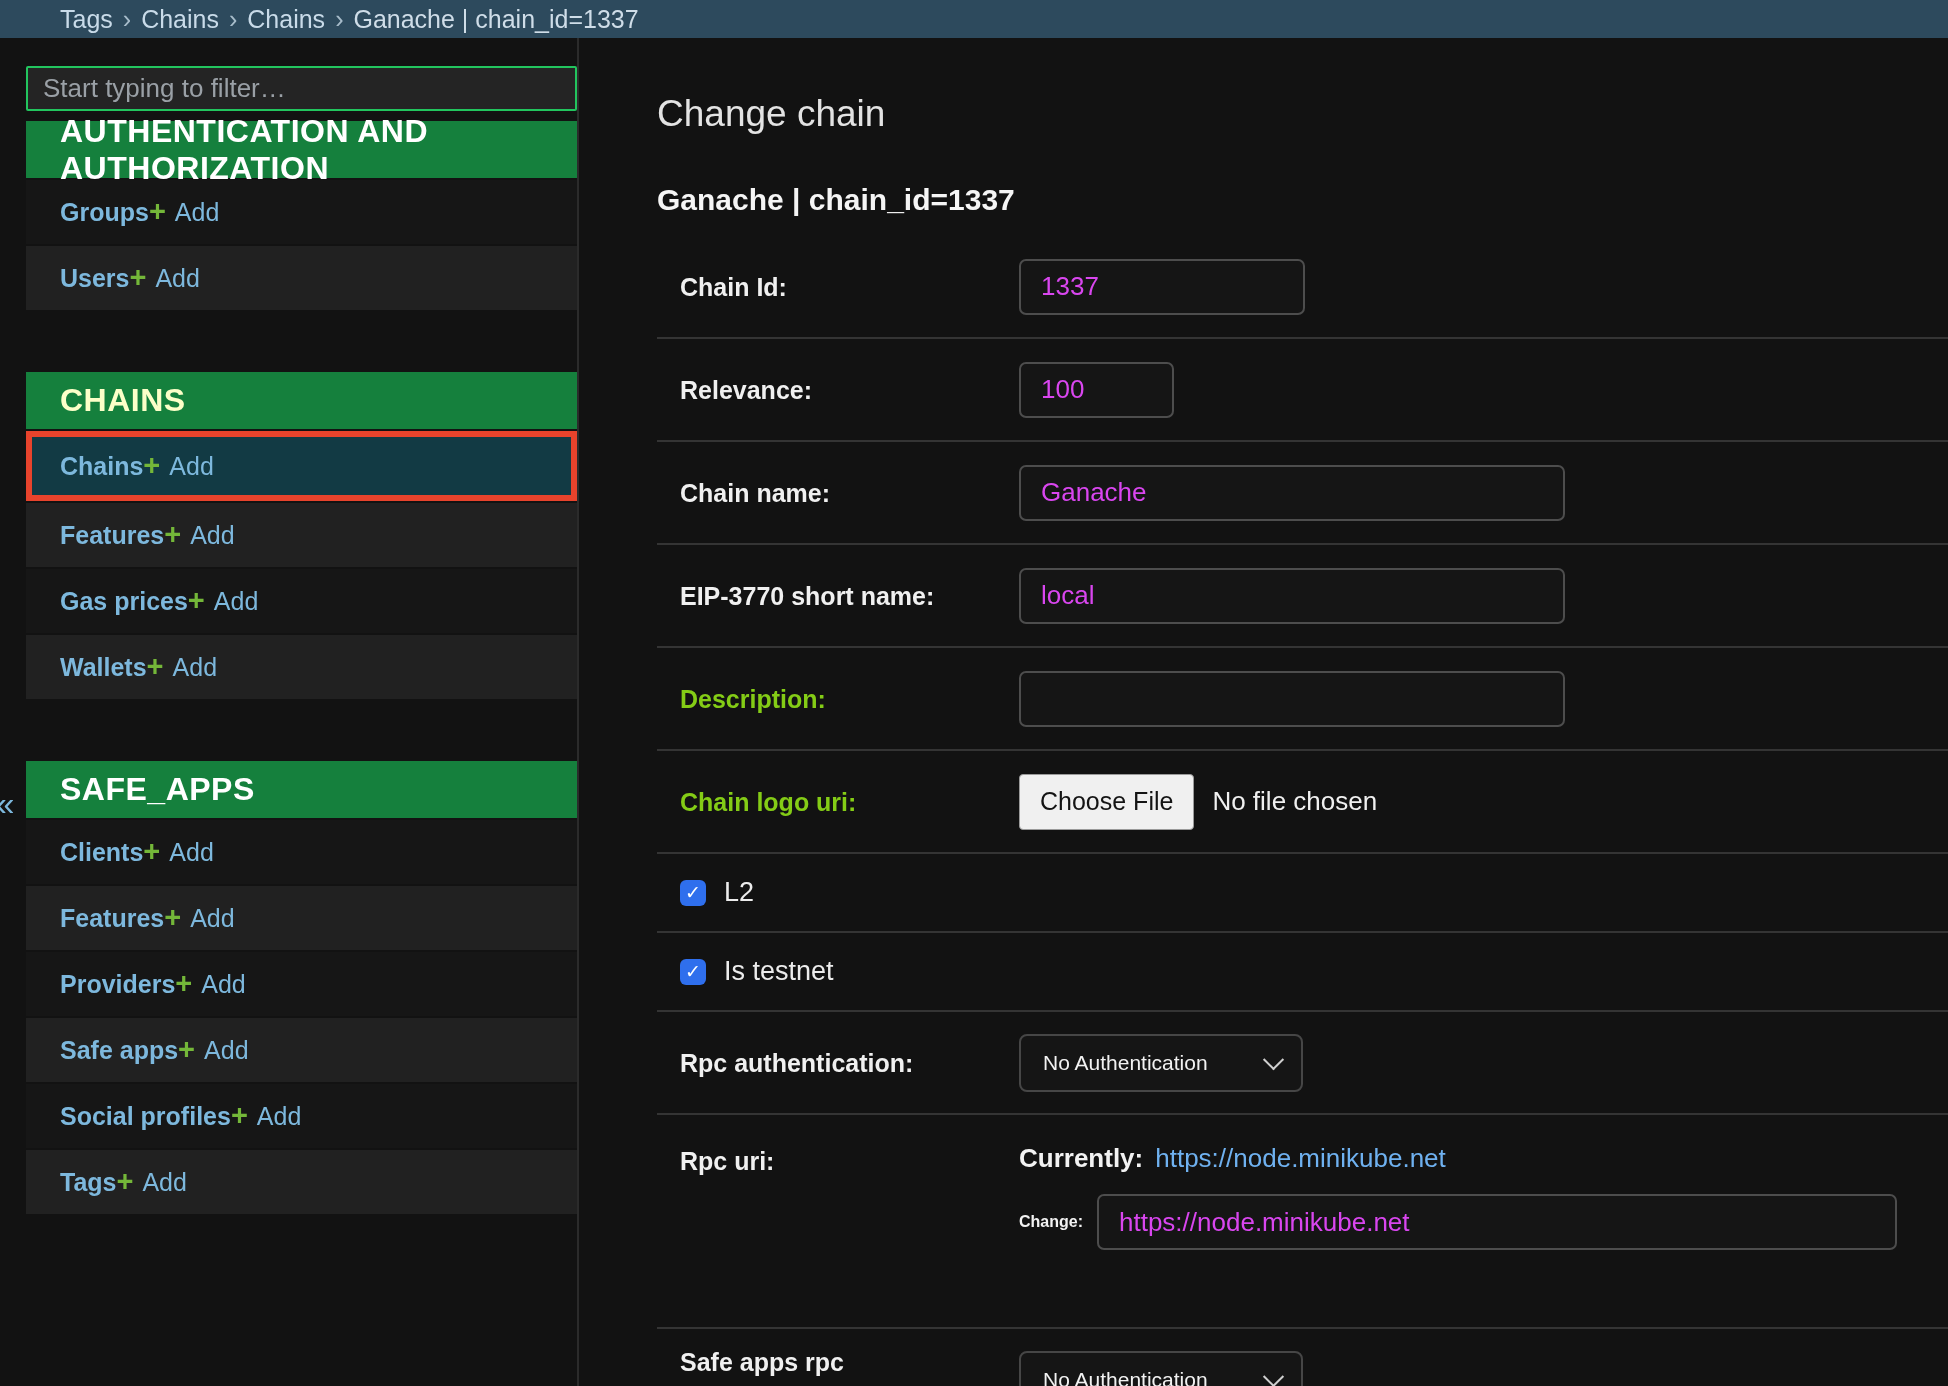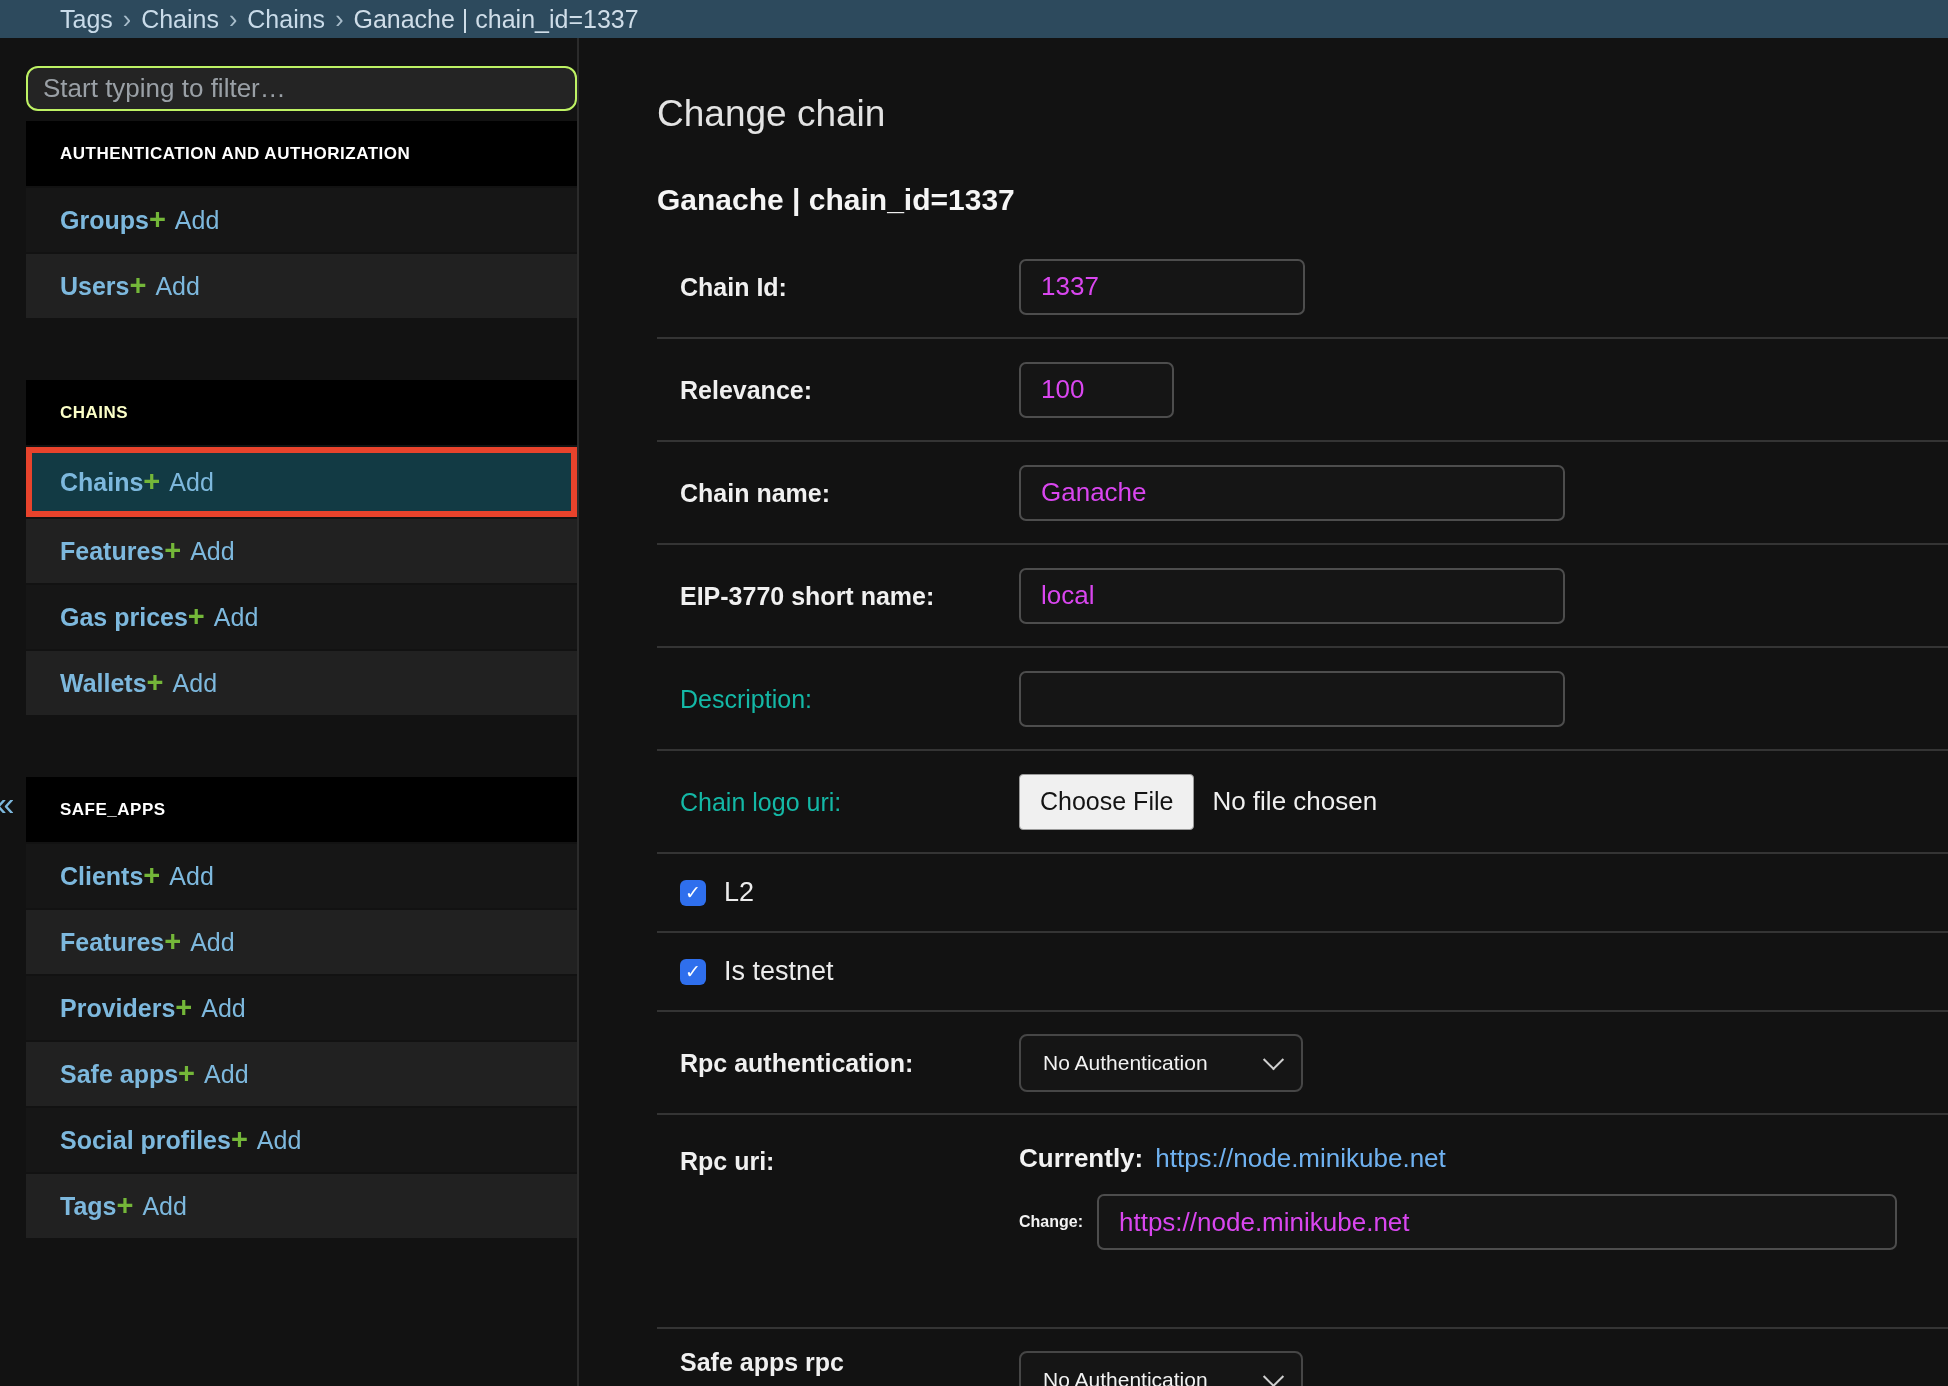--- a/index.html
+++ b/index.html
@@ -25,32 +25,32 @@
   
   .collapse-toggle{
     position:absolute;left:-4px;top:786px;width:18px;height:36px;
     color:#7db8dd;font-size:33px;line-height:36px;cursor:pointer;overflow:hidden;
   }
   .sidebar{
     position:absolute;left:26px;top:38px;width:551px;bottom:0;
   }
   .filter-input{
     display:block;margin-top:28px;width:100%;height:45px;box-sizing:border-box;
-    background:#242424;border:2px solid #bef264;border-radius:12px;
+    background:#242424;border:2px solid #22c55e;border-radius:2px;
     color:#e8eaed;font-size:26px;padding:0 15px;outline:none;
     font-family:"Liberation Sans","DejaVu Sans",sans-serif;
   }
   .filter-input::placeholder{color:#9aa0a6;opacity:1;}
   #sidebar-sections{margin-top:10px;}
   .module{margin-top:0;}
   .module + .module{margin-top:62px;}
   .module-header{
-    height:65px;background:#000000;color:#ffffff;
+    height:57px;background:#15803d;color:#ffffff;
     display:flex;align-items:center;padding-left:34px;
-    font-size:17px;font-weight:600;letter-spacing:.5px;
+    font-size:32px;font-weight:600;letter-spacing:.5px;
   }
   .srow{
     height:64px;margin-top:2px;display:flex;align-items:center;
     padding:0 20px 0 34px;
   }
   .srow.dark{background:#161616;}
   .srow.light{background:#212121;}
   .srow.selected{
     background:#123a44;box-sizing:border-box;height:70px;
     border:6px solid #e8432c;padding:0 14px 0 28px;
@@ -72,21 +72,21 @@
   }
   #change-form{margin-top:18px;}
   .frow{
     display:flex;align-items:center;min-height:101px;
     border-bottom:2px solid #343434;
   }
   .flabel{
     width:362px;flex-shrink:0;box-sizing:border-box;padding-left:23px;
     font-size:25px;font-weight:700;color:#f0f0f0;line-height:1.45;
   }
-  .flabel.normal{font-weight:400;color:#14b8a6;}
+  .flabel.normal{font-weight:700;color:#84cc16;}
   .tinput{
     height:56px;box-sizing:border-box;background:#151515;
     border:2px solid #4d4d4d;border-radius:7px;color:#d946ef;
     font-size:26px;padding:0 20px;outline:none;
     font-family:"Liberation Sans","DejaVu Sans",sans-serif;
   }
   .filewrap{display:flex;align-items:center;}
   .file-btn{
     height:56px;background:#f0f0f0;color:#141414;border:1px solid #9a9a9a;
     border-radius:4px;font-size:25px;padding:0 20px;cursor:pointer;

